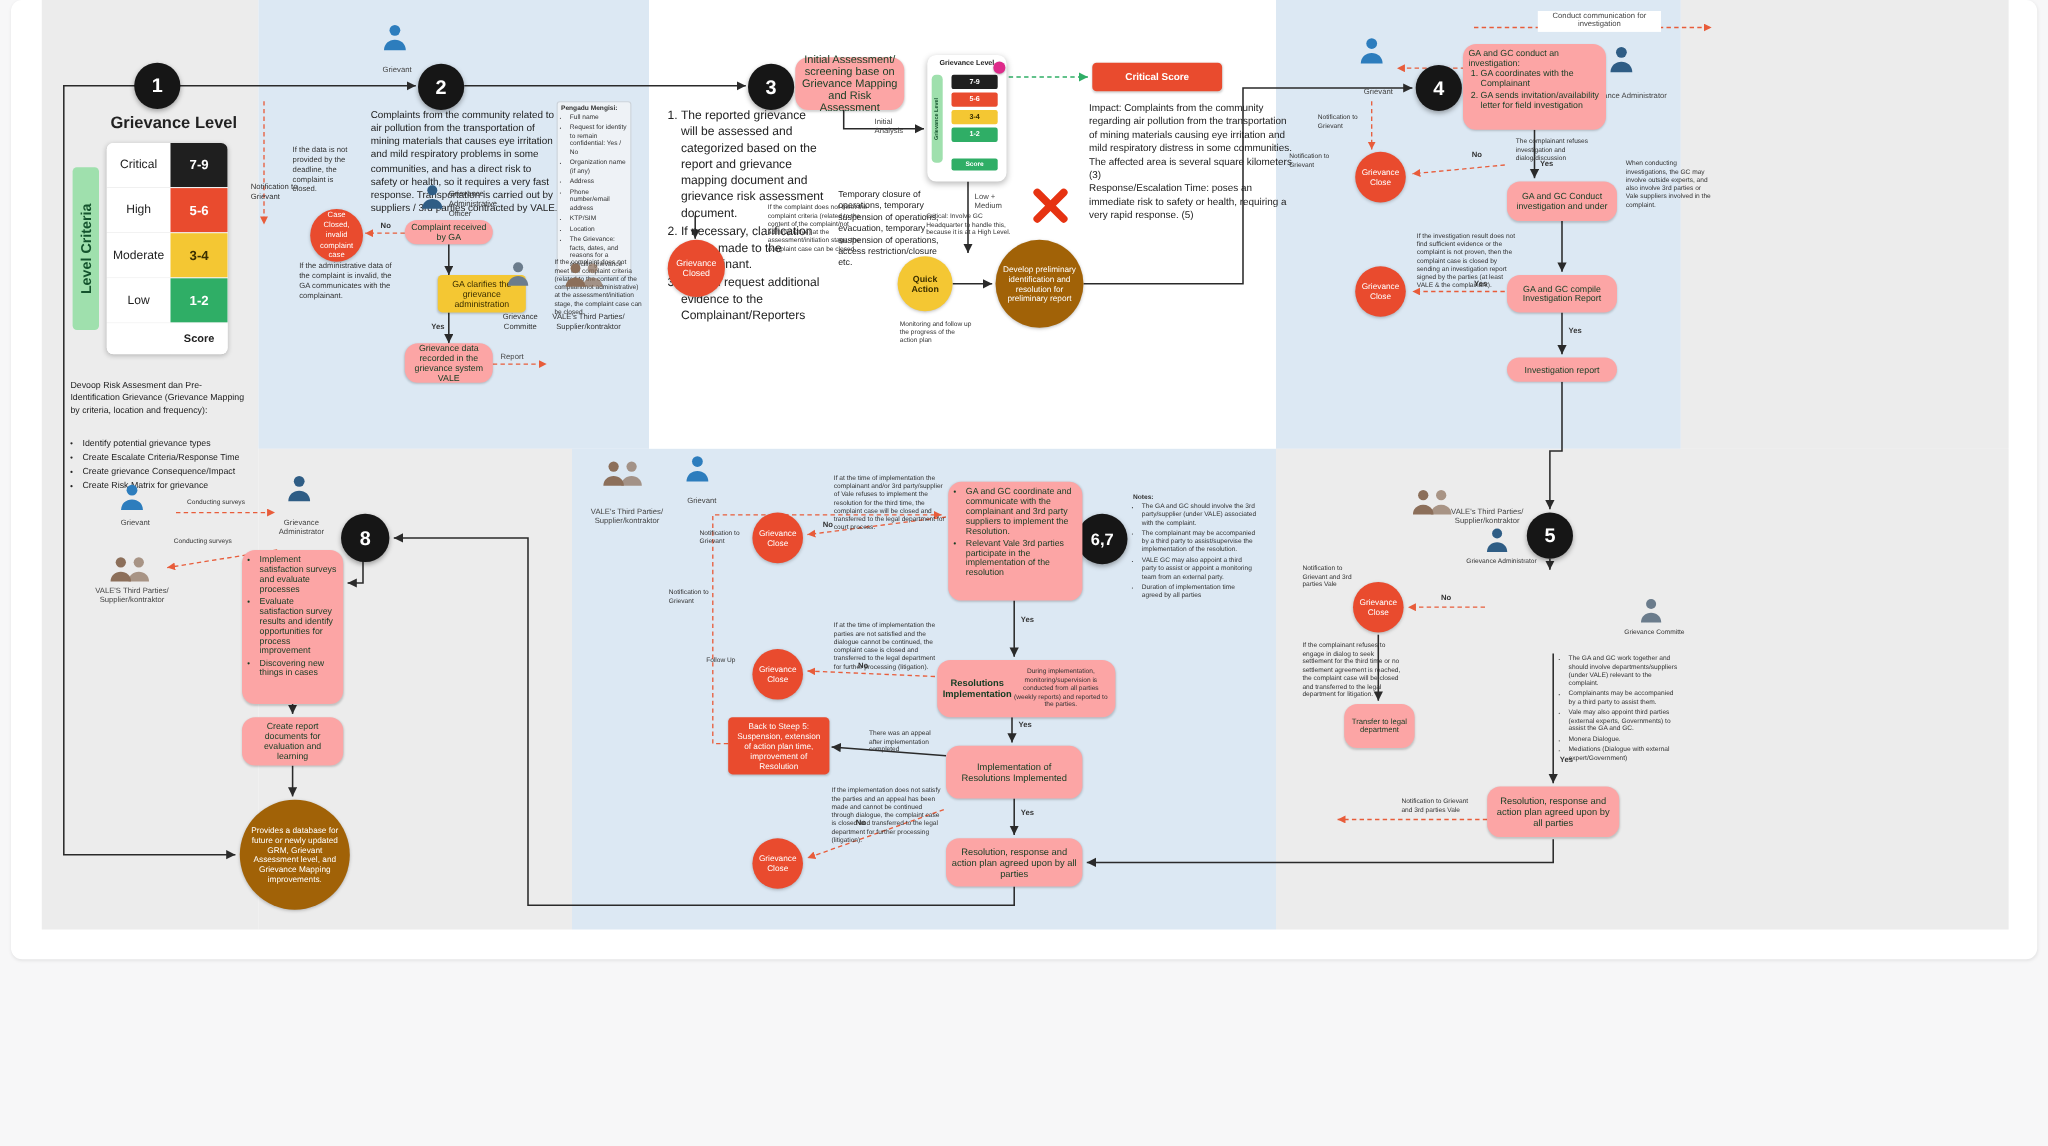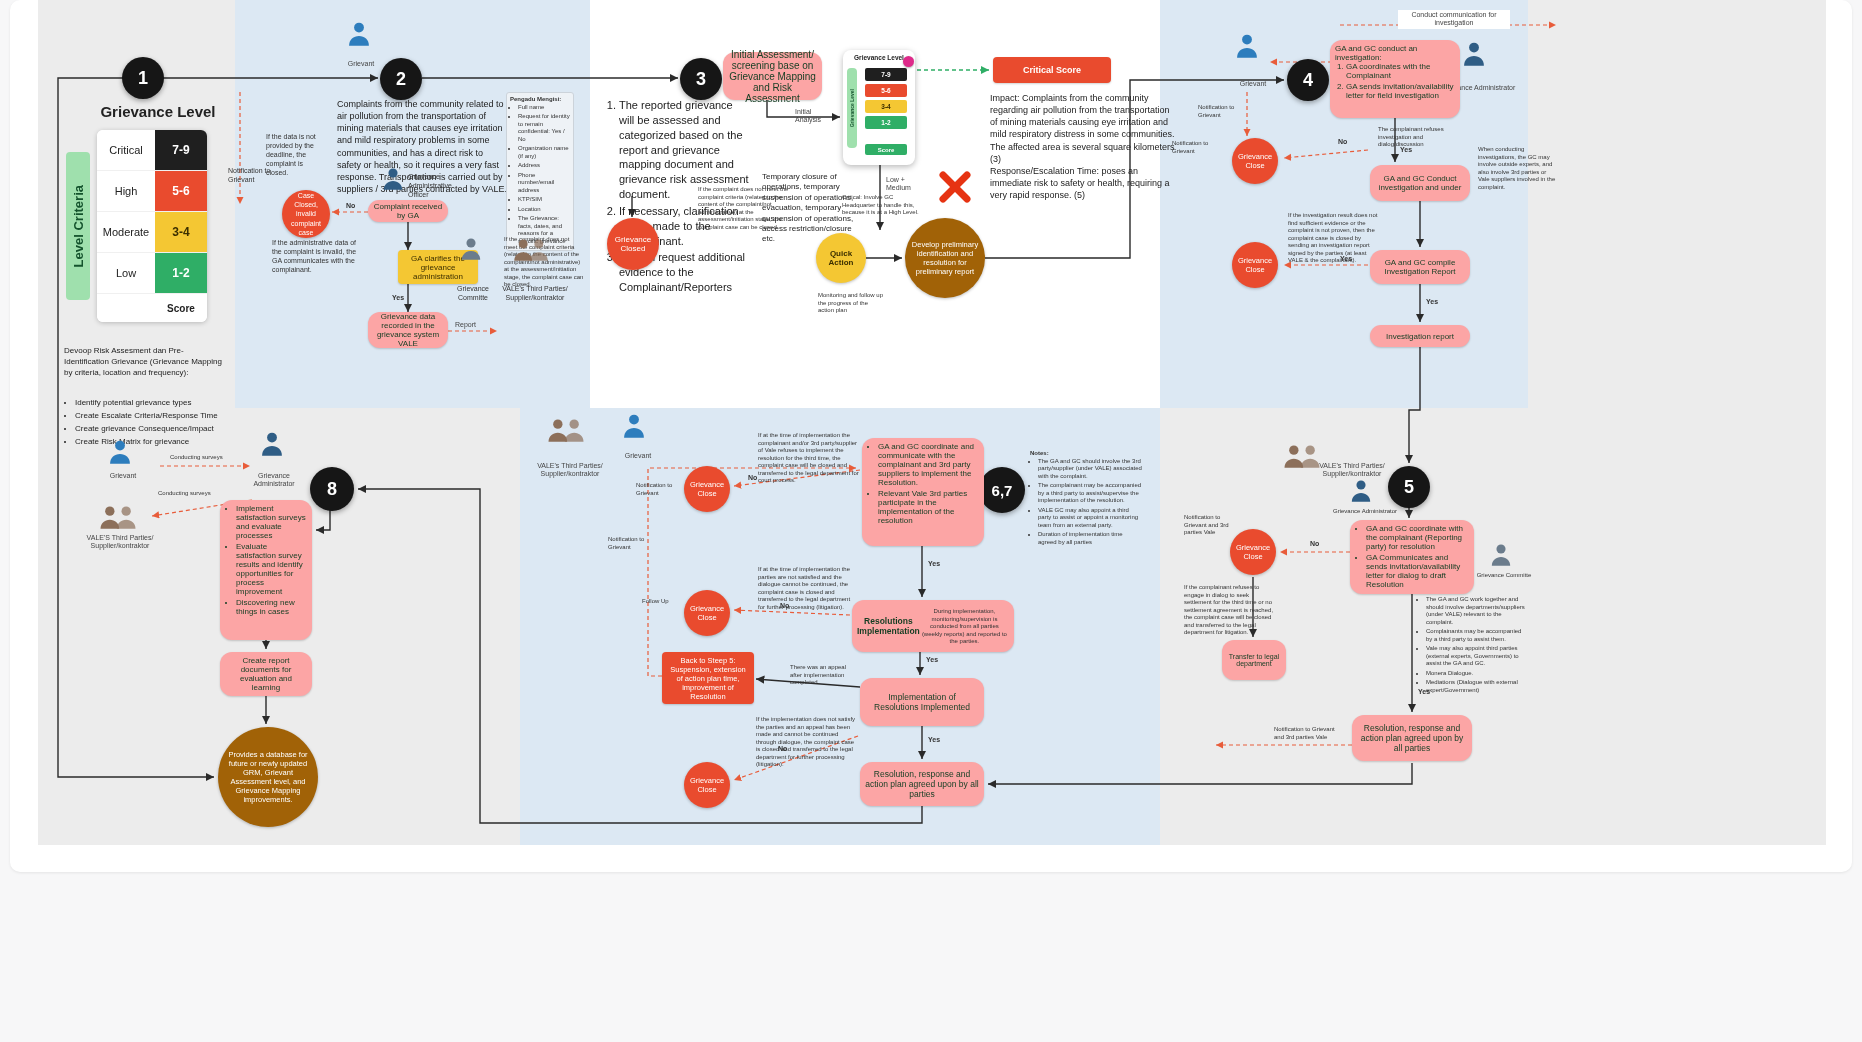--- a/index.html
+++ b/index.html
@@ -413,26 +413,20 @@
   <div class="node t6" style="left:1330px;top:508px;width:70px;text-align:center">Grievance Administrator</div>
   <div class="node person" style="left:1488px;top:542px">
     <svg class="pi" width="26" height="26" style="color:#6b7c8c">
         <use href="#p1"></use>
       </svg>
   </div>
   <div class="node t6" style="left:1472px;top:572px;width:64px;text-align:center">Grievance Committe</div>
   <div class="node t6" style="left:1184px;top:514px;width:54px">Notification to Grievant and 3rd parties Vale</div>
   <div class="node circ red" style="left:1230px;top:529px;width:46px;height:46px;font-size:7.5px">Grievance Close</div>
   <div class="node yn" style="left:1310px;top:540px">No</div>
-  <div class="node gbox left" style="left:1350px;top:520px;width:124px;height:74px;font-size:8px">
-    <ul style="font-size:8px">
-      <li>GA and GC coordinate with the complainant (Reporting party) for resolution</li>
-      <li>GA Communicates and sends invitation/availability letter for dialog to draft Resolution</li>
-    </ul>
-  </div>
   <div class="node t6" style="left:1184px;top:584px;width:92px">If the complainant refuses to engage in dialog to seek settlement for the third time or no settlement agreement is reached, the complaint case will be closed and transferred to the legal department for litigation.</div>
   <div class="node gbox" style="left:1222px;top:640px;width:64px;height:40px;font-size:7px">Transfer to legal department</div>
   <div class="node" style="left:1418px;top:596px;width:110px">
     <ul class="t6" style="padding-left:8px">
       <li>The GA and GC work together and should involve departments/suppliers (under VALE) relevant to the complaint.</li>
       <li>Complainants may be accompanied by a third party to assist them.</li>
       <li>Vale may also appoint third parties (external experts, Governments) to assist the GA and GC.</li>
       <li>Monera Dialogue.</li>
       <li>Mediations (Dialogue with external expert/Government)</li>
     </ul>

